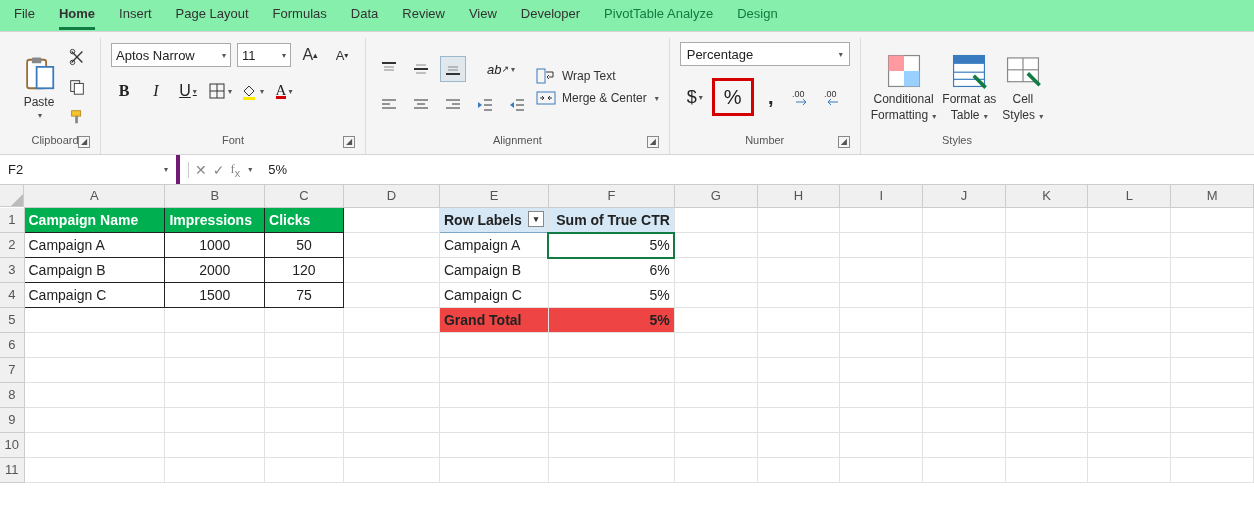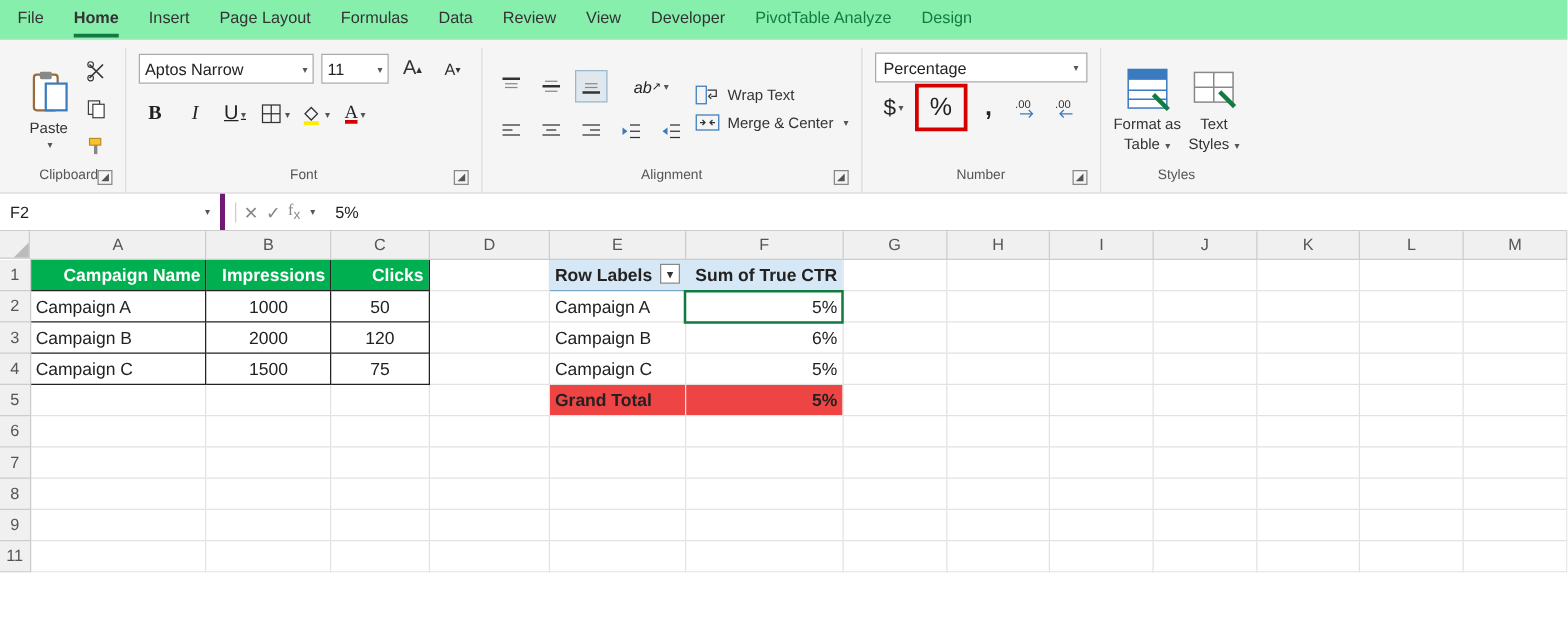--- a/index.html
+++ b/index.html
@@ -19,39 +19,39 @@
 .dialog-launcher { position: absolute; right: 0; bottom: 2px; width: 12px; height: 12px; border: 1px solid #888; font-size: 8px; line-height: 10px; text-align: center; color: #555; }
 
 .col { display: flex; flex-direction: column; gap: 4px; align-items: center; }
 .row { display: flex; gap: 6px; align-items: center; }
 .mini { font-size: 12px; color: #333; }
 .caret { font-size: 8px; color: #555; margin-left: 2px; }
 
 .big-icon { width: 38px; height: 38px; }
 .btn-lg { display: flex; flex-direction: column; align-items: center; gap: 2px; font-size: 12px; color: #333; cursor: pointer; }
 .btn-sm { display:inline-flex; align-items:center; justify-content:center; width:26px; height:26px; cursor:pointer; }
-.font-select { width: 140px; height: 24px; border: 1px solid #aaa; background: #fff; padding: 0 4px; display: flex; align-items: center; justify-content: space-between; }
+.font-select { width: 120px; height: 24px; border: 1px solid #aaa; background: #fff; padding: 0 4px; display: flex; align-items: center; justify-content: space-between; }
 .size-select { width: 54px; height: 24px; border: 1px solid #aaa; background: #fff; padding: 0 4px; display: flex; align-items: center; justify-content: space-between; }
 .num-select { width: 170px; height: 24px; border: 1px solid #aaa; background: #fff; padding: 0 6px; display: flex; align-items: center; justify-content: space-between; }
 
 .hl-red { outline: 3px solid #d40000; outline-offset: -1px; }
 
 
 .fbar { display: flex; align-items: center; height: 30px; border-bottom: 1px solid #ccc; background: #fff; }
 .namebox { width: 180px; border-right: 4px solid #701a75; padding: 0 8px; display: flex; align-items:center; justify-content: space-between; height: 100%; }
 .fbar-btns { display: flex; gap: 6px; padding: 0 8px; color: #888; align-items:center;}
 .fbar-input { flex: 1; padding: 0 8px; }
 .corner { width: 24px; height: 22px; border-right: 1px solid #ccc; border-bottom: 1px solid #ccc; background: #f0f0f0; display:flex; align-items:flex-end; justify-content:flex-end;}
 .corner svg { width:12px; height:12px;}
 .colhead { height: 22px; border-right: 1px solid #ccc; border-bottom: 1px solid #ccc; background: #f0f0f0; text-align: center; font-size: 13px; color: #555; line-height:22px; }
 .rowhead { width: 24px; height: 24px; border-right: 1px solid #ccc; border-bottom: 1px solid #ccc; background: #f0f0f0; text-align: center; font-size: 13px; color: #555; line-height:24px; }
 .cell { height: 24px; border-right: 1px solid #e2e2e2; border-bottom: 1px solid #e2e2e2; padding: 0 4px; line-height: 24px; font-size: 14px; overflow:hidden; white-space:nowrap;}
 
 table.grid { border-collapse: collapse; table-layout: fixed; }
-.hdr-green { background: #00b050; color: #fff; font-weight: 700; text-align: right; border: 1px solid #222 !important;}
+.hdr-green { background: #00b050; color: #fff; font-weight: 700; text-align: left; border: 1px solid #222 !important;}
 .tbl-border { border: 1px solid #222 !important; }
 .center { text-align: center; }
 .right { text-align: right; }
 
 .pt-hdr { background: #d6e8f5; font-weight: 700; border-bottom: 1px solid #7ba7c7;}
 .pt-total { background: #ef4444; font-weight: 700; border-top: 1px solid #7ba7c7;}
 .pt-sel { outline: 2px solid #107c41; outline-offset: -1px; background: #fff;}
 .drop-btn { display:inline-block; width:16px; height:16px; border:1px solid #888; background:#fff; font-size:9px; text-align:center; line-height:14px; color:#333; float:right; margin-top:3px;}
 
 
@@ -264,21 +264,21 @@
         </div>
       </div>
     </div>
     <div class="group-footer">
       <span>Alignment</span>
       <span class="dialog-launcher">◢</span>
     </div>
   </div>
 
   <div class="group">
-    <div class="group-body col" style="gap:3px">
+    <div class="group-body col" style="gap:14px">
       <div class="num-select">
         <span>Percentage</span>
         <span class="caret">▾</span>
       </div>
       <div class="row">
         <span class="btn-sm" style="font-size:18px">
             <span>$</span>
             <span class="caret">▾</span>
           </span>
         <span class="btn-sm hl-red" style="font-size:20px;width:38px;height:34px">%</span>
@@ -298,39 +298,48 @@
       </div>
     </div>
     <div class="group-footer">
       <span>Number</span>
       <span class="dialog-launcher">◢</span>
     </div>
   </div>
 
   <div class="group" style="border-right:none">
     <div class="group-body">
+      <div class="btn-lg">
+        <svg class="big-icon" viewBox="0 0 32 32">
+            <rect x="3" y="3" width="26" height="26" fill="#fff" stroke="#888"></rect>
+            <rect x="3" y="3" width="13" height="13" fill="#ff9aa2"></rect>
+            <rect x="16" y="16" width="13" height="13" fill="#9ad0ff"></rect>
+          </svg>
+        <span>Conditional</span>
+        <span><span>Formatting</span><span class="caret"> ▾</span></span>
+      </div>
       <div class="btn-lg">
         <svg class="big-icon" viewBox="0 0 32 32">
             <rect x="3" y="3" width="26" height="26" fill="#fff" stroke="#3a7bbf"></rect>
             <rect x="3" y="3" width="26" height="7" fill="#3a7bbf"></rect>
             <line x1="3" y1="17" x2="29" y2="17" stroke="#3a7bbf"></line>
             <line x1="3" y1="23" x2="29" y2="23" stroke="#3a7bbf"></line>
             <path d="M20 20 L30 30" stroke="#107c41" stroke-width="3"></path>
           </svg>
         <span>Format as</span>
         <span><span>Table</span><span class="caret"> ▾</span></span>
       </div>
       <div class="btn-lg">
         <svg class="big-icon" viewBox="0 0 32 32">
             <rect x="3" y="5" width="26" height="20" fill="#fff" stroke="#888"></rect>
             <line x1="3" y1="15" x2="29" y2="15" stroke="#888"></line>
             <line x1="16" y1="5" x2="16" y2="25" stroke="#888"></line>
             <path d="M20 18 L30 28" stroke="#107c41" stroke-width="3"></path>
           </svg>
-        <span>Text</span>
+        <span>Cell</span>
         <span><span>Styles</span><span class="caret"> ▾</span></span>
       </div>
     </div>
     <div class="group-footer">
       <span>Styles</span>
     </div>
   </div>
 
 </div>
 
@@ -533,20 +542,36 @@
         <td class="cell"></td>
         <td class="cell"></td>
         <td class="cell"></td>
         <td class="cell"></td>
         <td class="cell"></td>
         <td class="cell"></td>
         <td class="cell"></td>
         <td class="cell"></td>
       </tr>
   <tr>
+        <td class="rowhead">10</td>
+        <td class="cell"></td>
+        <td class="cell"></td>
+        <td class="cell"></td>
+        <td class="cell"></td>
+        <td class="cell"></td>
+        <td class="cell"></td>
+        <td class="cell"></td>
+        <td class="cell"></td>
+        <td class="cell"></td>
+        <td class="cell"></td>
+        <td class="cell"></td>
+        <td class="cell"></td>
+        <td class="cell"></td>
+      </tr>
+  <tr>
         <td class="rowhead">11</td>
         <td class="cell"></td>
         <td class="cell"></td>
         <td class="cell"></td>
         <td class="cell"></td>
         <td class="cell"></td>
         <td class="cell"></td>
         <td class="cell"></td>
         <td class="cell"></td>
         <td class="cell"></td>

